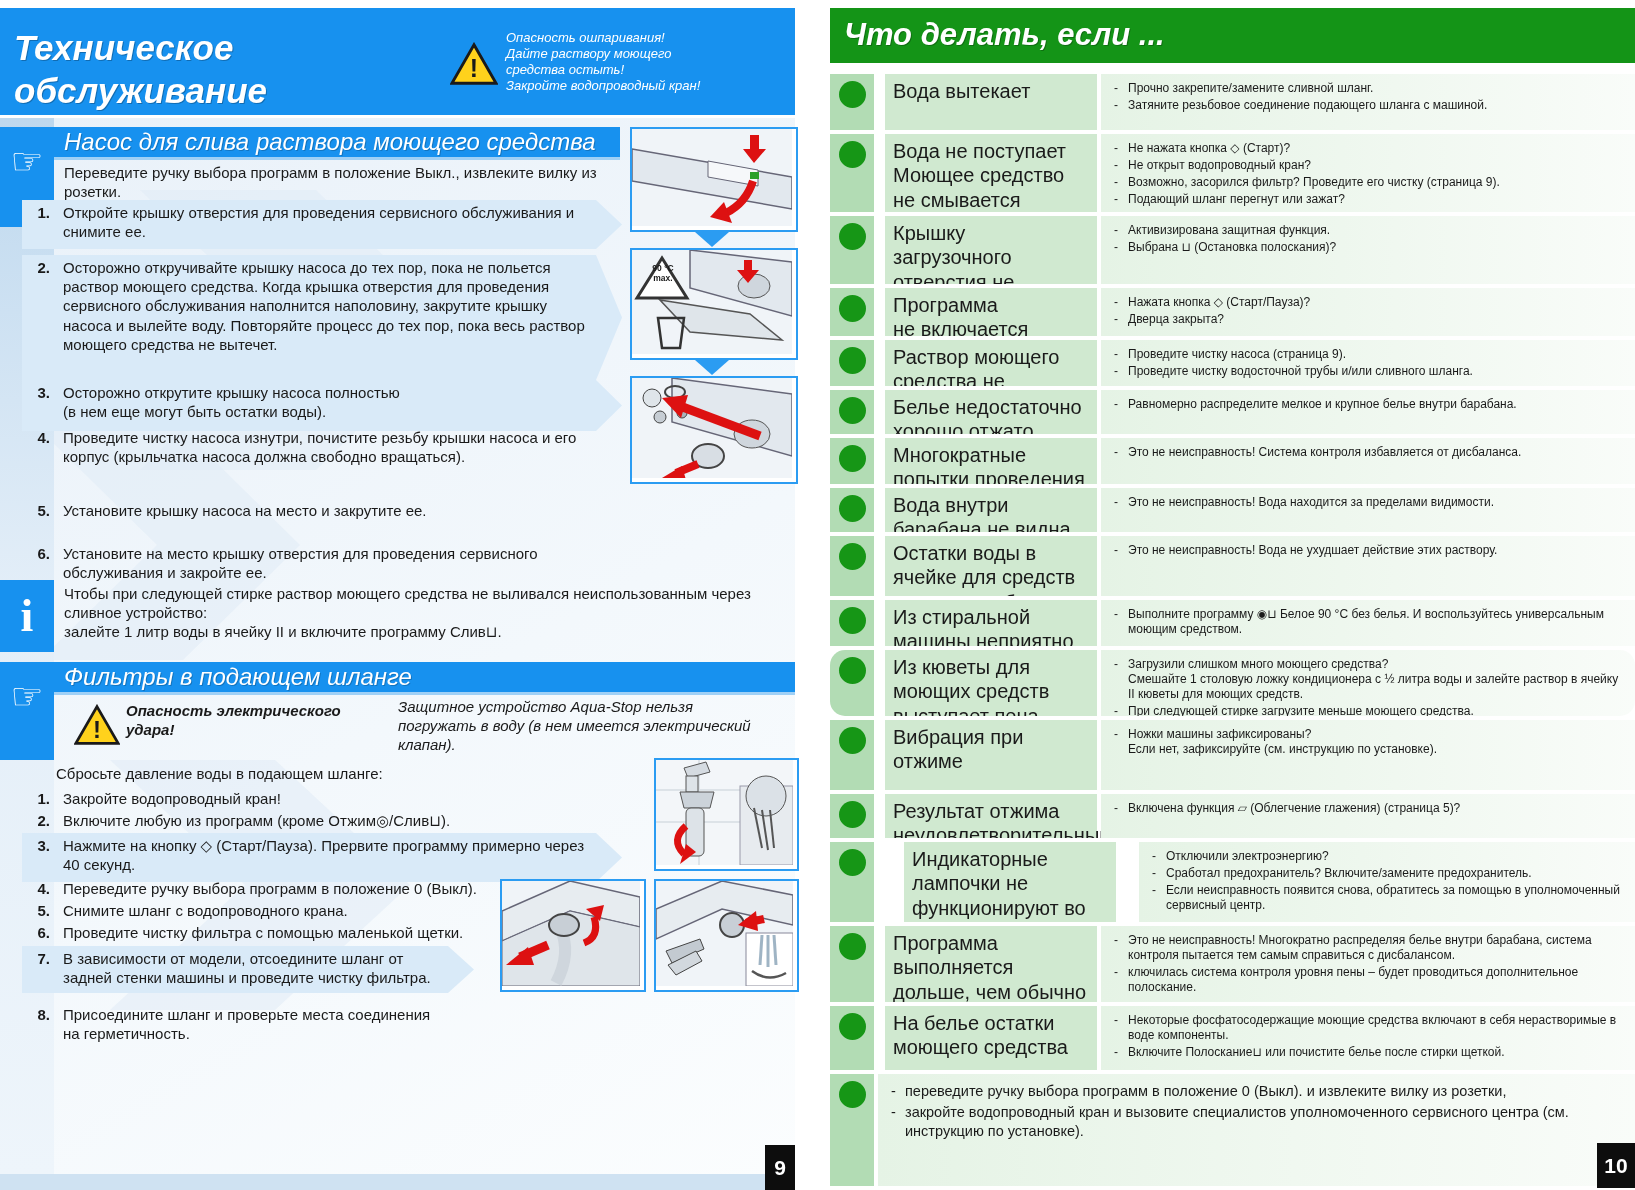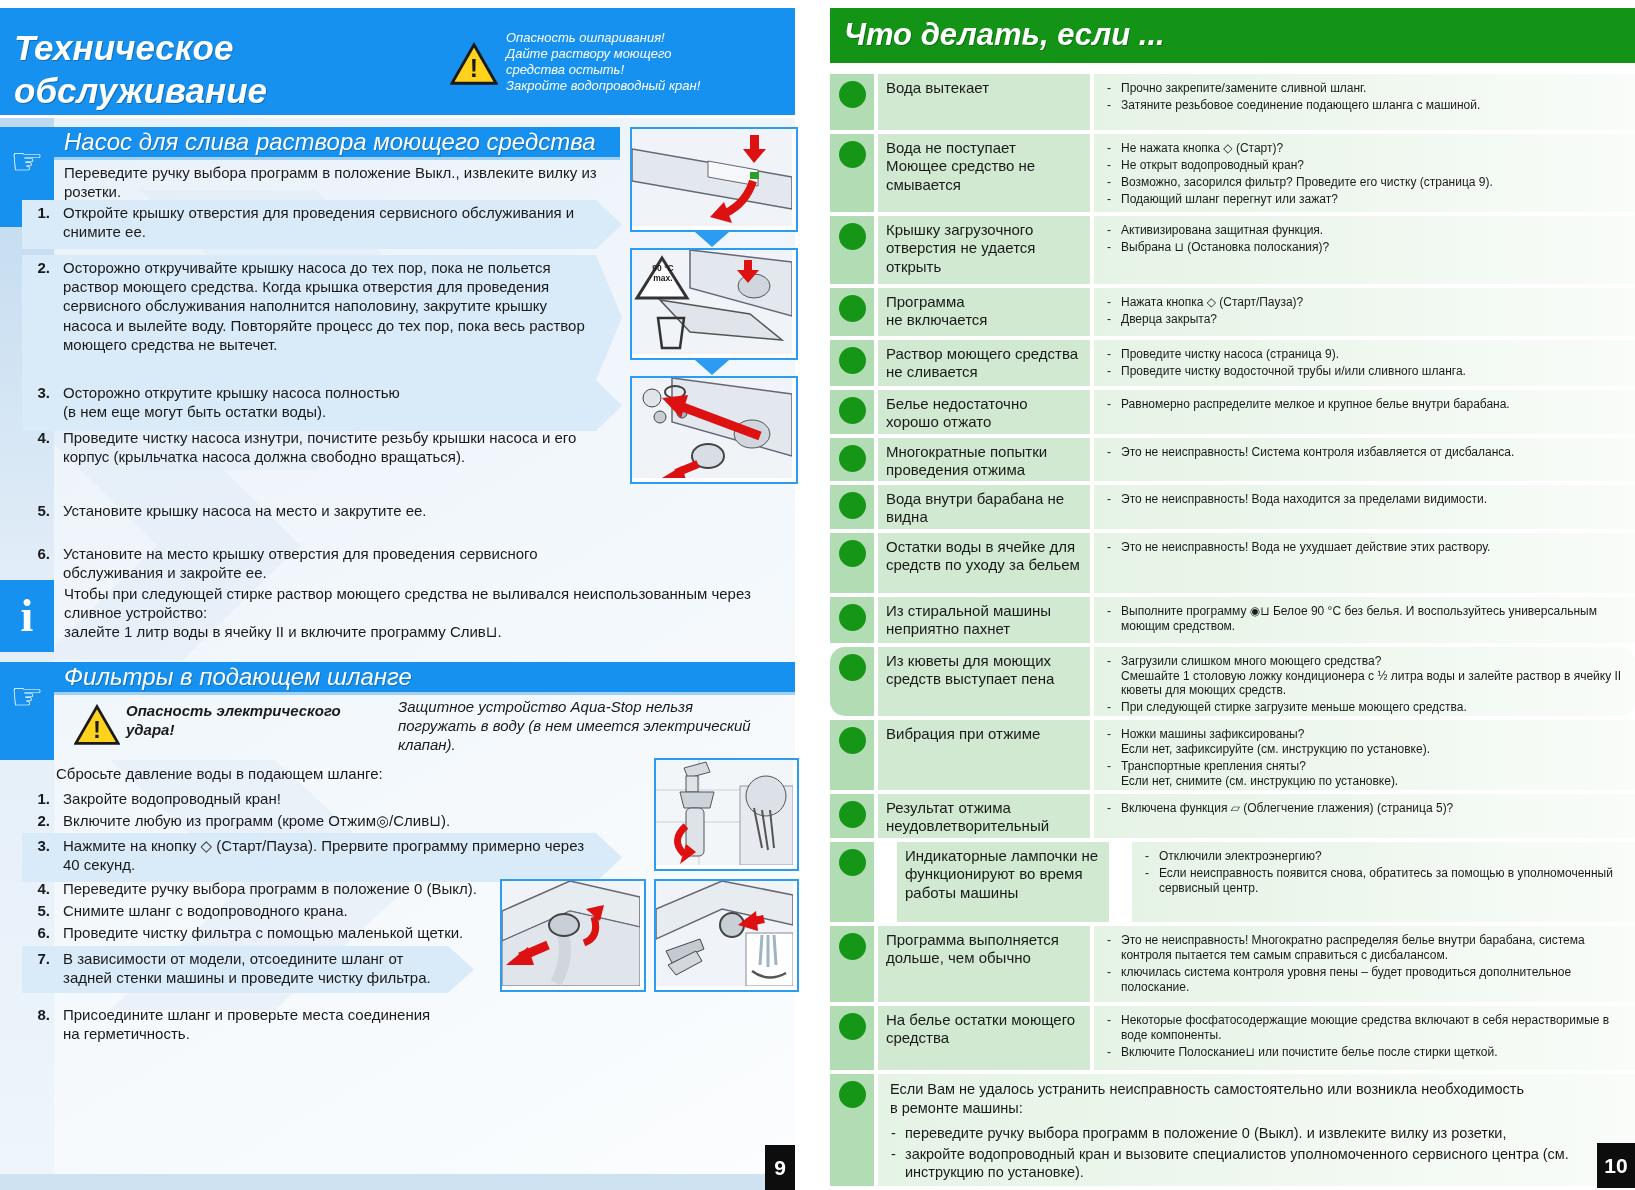--- a/index.html
+++ b/index.html
@@ -46,21 +46,21 @@
            display:flex;align-items:center;justify-content:center;}
   
   .page-right{position:absolute;left:830px;top:0;width:805px;height:1190px;background:#fff;}
   .green-band{position:absolute;left:0;top:8px;width:805px;height:55px;background:#149417;}
   .rp-title{position:absolute;left:14px;top:9px;color:#fff;font-size:31px;font-weight:bold;font-style:italic;
             text-shadow:1px 1px 0 rgba(0,0,0,.25);}
   .rp-table{position:absolute;left:0;top:74px;width:805px;height:1112px;display:flex;flex-direction:column;gap:4px;}
   .rp-row{display:flex;gap:4px;overflow:hidden;}
   .cell-strip{width:44px;flex:none;background:#b2dcb4;display:flex;justify-content:center;}
   .dot{width:27px;height:27px;border-radius:50%;background:#169616;margin-top:7px;flex:none;}
-  .cell-prob{width:196px;flex:none;background:#d0e9d0;padding:5px 8px;font-size:15px;line-height:1.22;white-space:pre-line;}
+  .cell-prob{width:196px;flex:none;background:#d0e9d0;padding:5px 8px;font-size:20px;line-height:1.22;white-space:pre-line;margin-left:7px;}
   .cell-sol{flex:1;background:linear-gradient(90deg,#e5f3e5,#f9fcf9);padding:5px 10px 5px 12px;
             font-size:12px;line-height:1.24;}
   .sol{position:relative;padding-left:15px;margin:2px 0;white-space:pre-line;}
   .sol::before{content:"-";position:absolute;left:1px;top:0;}
   .cell-note{flex:1;background:linear-gradient(90deg,#e5f3e5,#f9fcf9);padding:6px 12px;font-size:14.5px;line-height:1.3;}
   .note-intro{white-space:pre-line;margin-bottom:6px;}
 </style>
 </head>
 <body>
 
@@ -404,42 +404,41 @@
       </div>
 
       <div class="rp-row" style="min-height:70px;">
         <div class="cell-strip">
             <div class="dot"></div>
           </div>
         <div class="cell-prob">Вибрация при отжиме</div>
         <div class="cell-sol">
           <div class="sol">Ножки машины зафиксированы?
 Если нет, зафиксируйте (см. инструкцию по установке).</div>
-          <div class="sol">Транспортные крепления сняты?
-Если нет, снимите (см. инструкцию по установке).</div>
         </div>
       </div>
 
       <div class="rp-row" style="min-height:44px;">
         <div class="cell-strip">
             <div class="dot"></div>
           </div>
         <div class="cell-prob">Результат отжима неудовлетворительный</div>
         <div class="cell-sol">
           <div class="sol">Включена функция ▱ (Облегчение глажения) (страница 5)?</div>
         </div>
       </div>
 
       <div class="rp-row" style="min-height:80px;gap:23px;">
         <div class="cell-strip">
             <div class="dot"></div>
           </div>
         <div class="cell-prob">Индикаторные лампочки не функционируют во время работы машины</div>
         <div class="cell-sol">
           <div class="sol">Отключили электроэнергию?</div>
+          <div class="sol">Сработал предохранитель? Включите/замените предохранитель.</div>
           <div class="sol">Если неисправность появится снова, обратитесь за помощью в уполномоченный сервисный центр.</div>
         </div>
       </div>
 
       <div class="rp-row" style="min-height:76px;">
         <div class="cell-strip">
             <div class="dot"></div>
           </div>
         <div class="cell-prob">Программа выполняется дольше, чем обычно</div>
         <div class="cell-sol">
@@ -457,22 +456,20 @@
           <div class="sol">Некоторые фосфатосодержащие моющие средства включают в себя нерастворимые в воде компоненты.</div>
           <div class="sol">Включите Полоскание⊔ или почистите белье после стирки щеткой.</div>
         </div>
       </div>
 
       <div class="rp-row" style="min-height:112px;">
         <div class="cell-strip">
             <div class="dot"></div>
           </div>
         <div class="cell-note">
-          <div class="note-intro">Если Вам не удалось устранить неисправность самостоятельно или возникла необходимость
-в ремонте машины:</div>
           <div class="sol">переведите ручку выбора программ в положение 0 (Выкл). и извлеките вилку из розетки,</div>
           <div class="sol">закройте водопроводный кран и вызовите специалистов уполномоченного сервисного центра (см. инструкцию по установке).</div>
         </div>
       </div>
 
     </div>
 
     <div class="pagenum" style="left:767px;top:1143px;width:38px;height:45px;">
       <span>10</span>
     </div>

